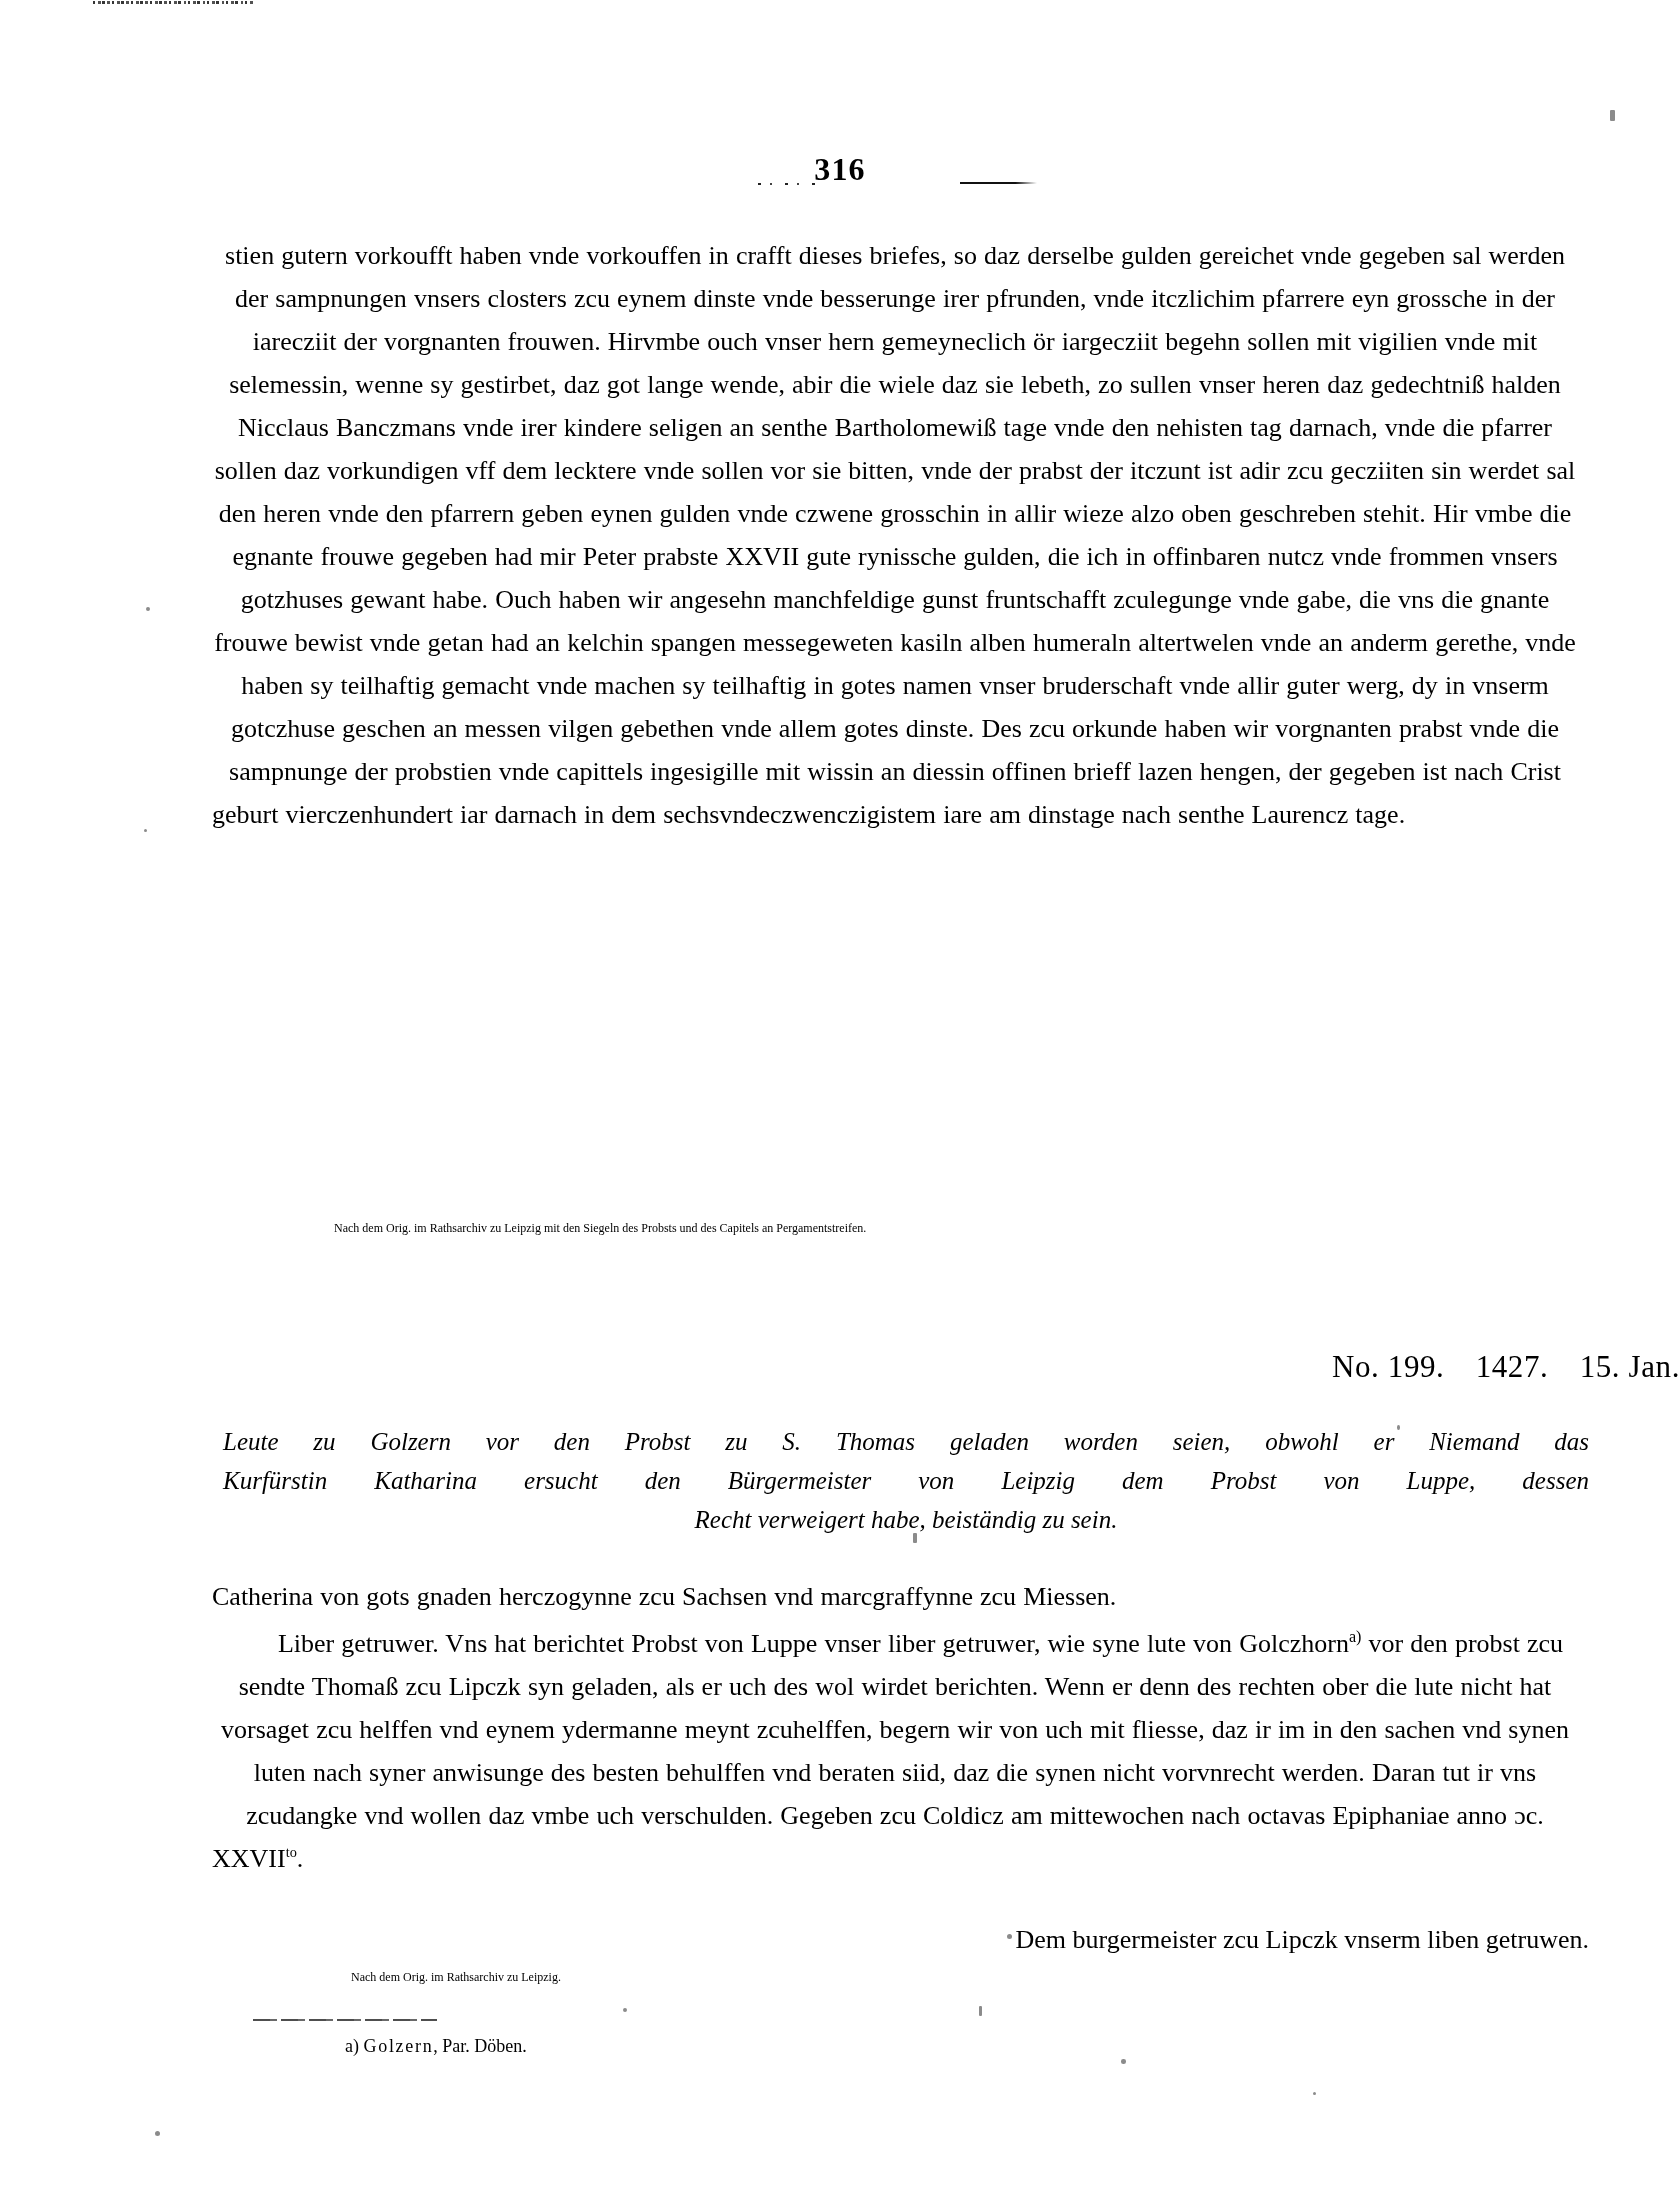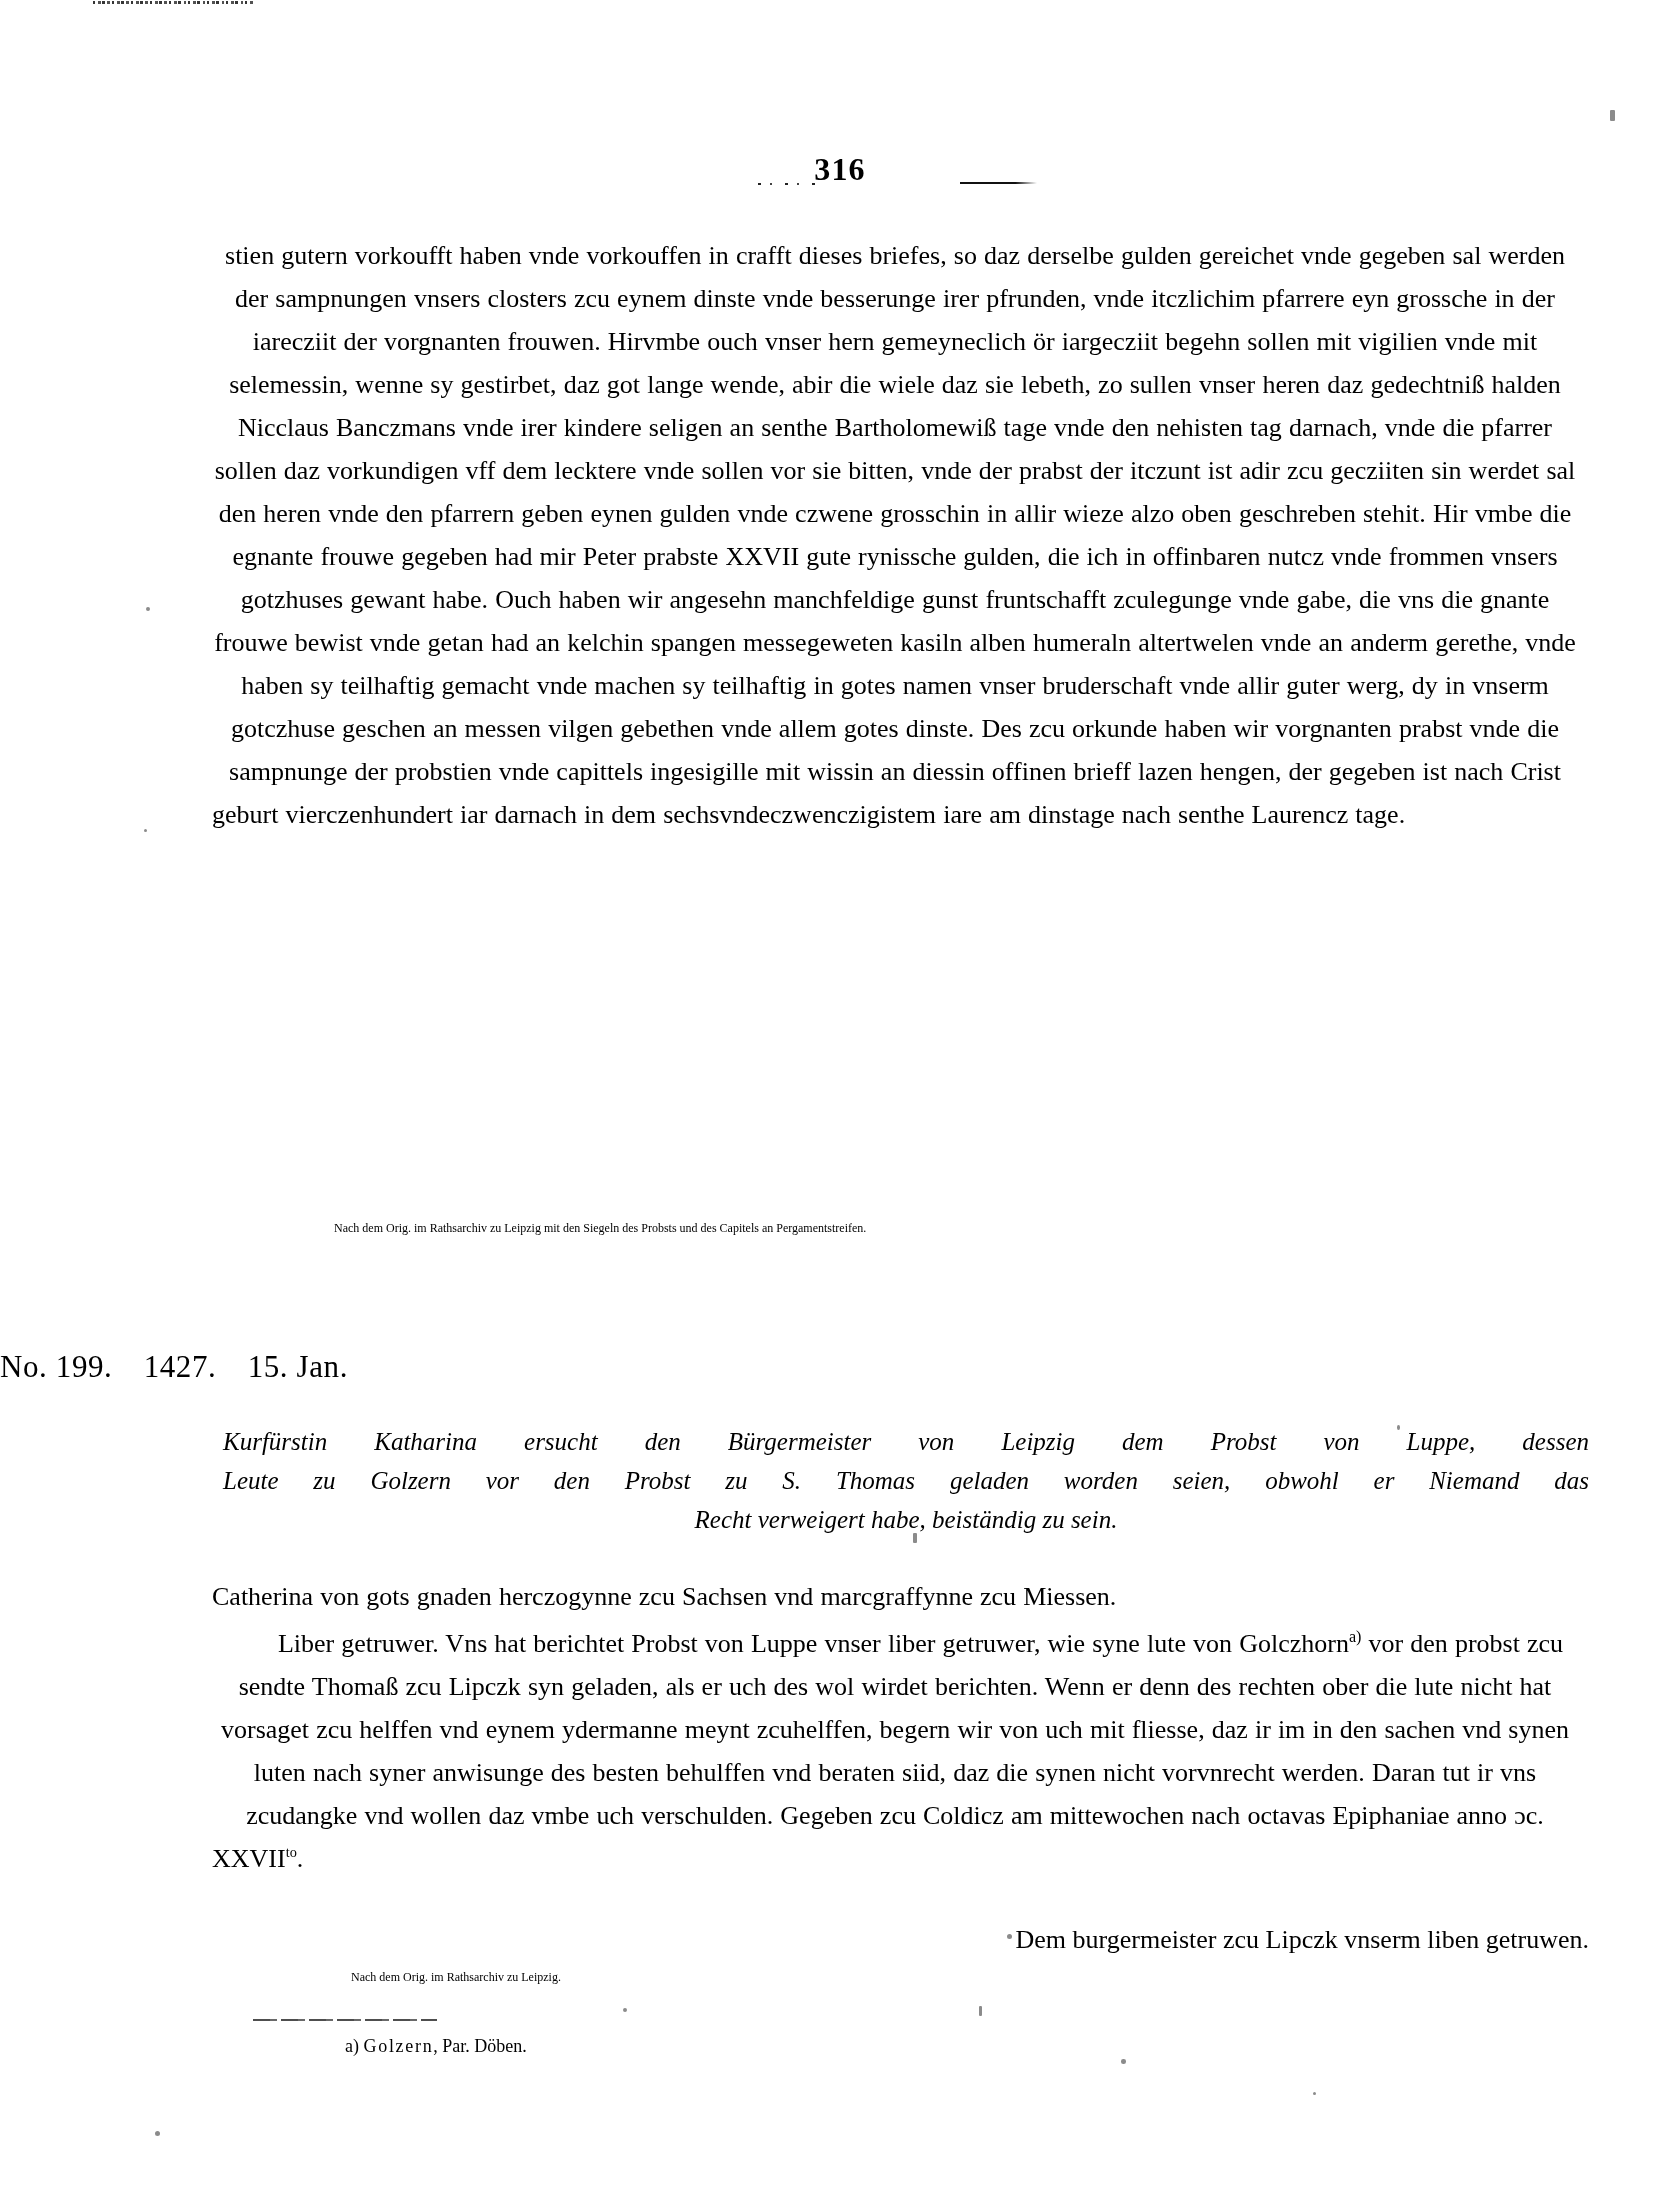--- a/index.html
+++ b/index.html
@@ -97,24 +97,25 @@
   }
   .source-note .indent { display: inline-block; width: 111px; }
   #doc198-source { top: 1213px; }
   #doc199-source { top: 1962px; }
   #doc199-source { text-indent: 128px; }
 
   
   .doc-heading {
     position: absolute;
     left: 0; right: 0;
-    text-align: left;
+    text-align: right;
     font-size: 31px;
     font-weight: 400;
     letter-spacing: 0.6px;
+    padding-left: 39px;
   }
   #doc199-heading { top: 1349px; }
   .doc-heading .sp { display: inline-block; width: 14.5px; }
 
   
   .regest {
     position: absolute;
     left: 223px;
     width: 1366px;
     font-style: italic;
@@ -200,22 +201,22 @@
 
   <div class="doc-heading" id="doc199-heading">
     <span>No. 199.</span>
     <span class="sp"></span>
     <span>1427.</span>
     <span class="sp"></span>
     <span>15. Jan.</span>
   </div>
 
   <div class="regest" id="doc199-regest">
+    <span class="l l2">Leute zu Golzern vor den Probst zu S. Thomas geladen worden seien, obwohl er Niemand das</span>
     <span class="l l1">Kurfürstin Katharina ersucht den Bürgermeister von Leipzig dem Probst von Luppe, dessen</span>
-    <span class="l l2">Leute zu Golzern vor den Probst zu S. Thomas geladen worden seien, obwohl er Niemand das</span>
     <span class="l l3">Recht verweigert habe, beiständig zu sein.</span>
   </div>
 
   <div class="body-block" id="doc199-intitulatio" style="top:1575px;text-align:center;">
     <p>Catherina von gots gnaden herczogynne zcu Sachsen vnd marcgraffynne zcu Miessen.</p>
   </div>
 
   <div class="body-block" id="doc199-body" style="top:1622px;">
     <p>
       <span style="display:inline-block;width:51px;"></span><span>Liber getruwer.  Vns hat berichtet Probst von Luppe vnser liber getruwer, wie syne lute von Golczhorn</span><sup class="fnmark">a)</sup><span> vor den probst zcu sendte Thomaß zcu Lipczk syn geladen, als er uch des wol wirdet berichten.  Wenn er denn des rechten ober die lute nicht hat vorsaget zcu helffen vnd eynem ydermanne meynt zcuhelffen, begern wir von uch mit fliesse, daz ir im in den sachen vnd synen luten nach syner anwisunge des besten behulffen vnd beraten siid, daz die synen nicht vorvnrecht werden.  Daran tut ir vns zcudangke vnd wollen daz vmbe uch verschulden.  Gegeben zcu Coldicz am mittewochen nach octavas Epiphaniae anno ɔc. XXVII</span><sup class="tiny-sup">to</sup><span>.</span>

